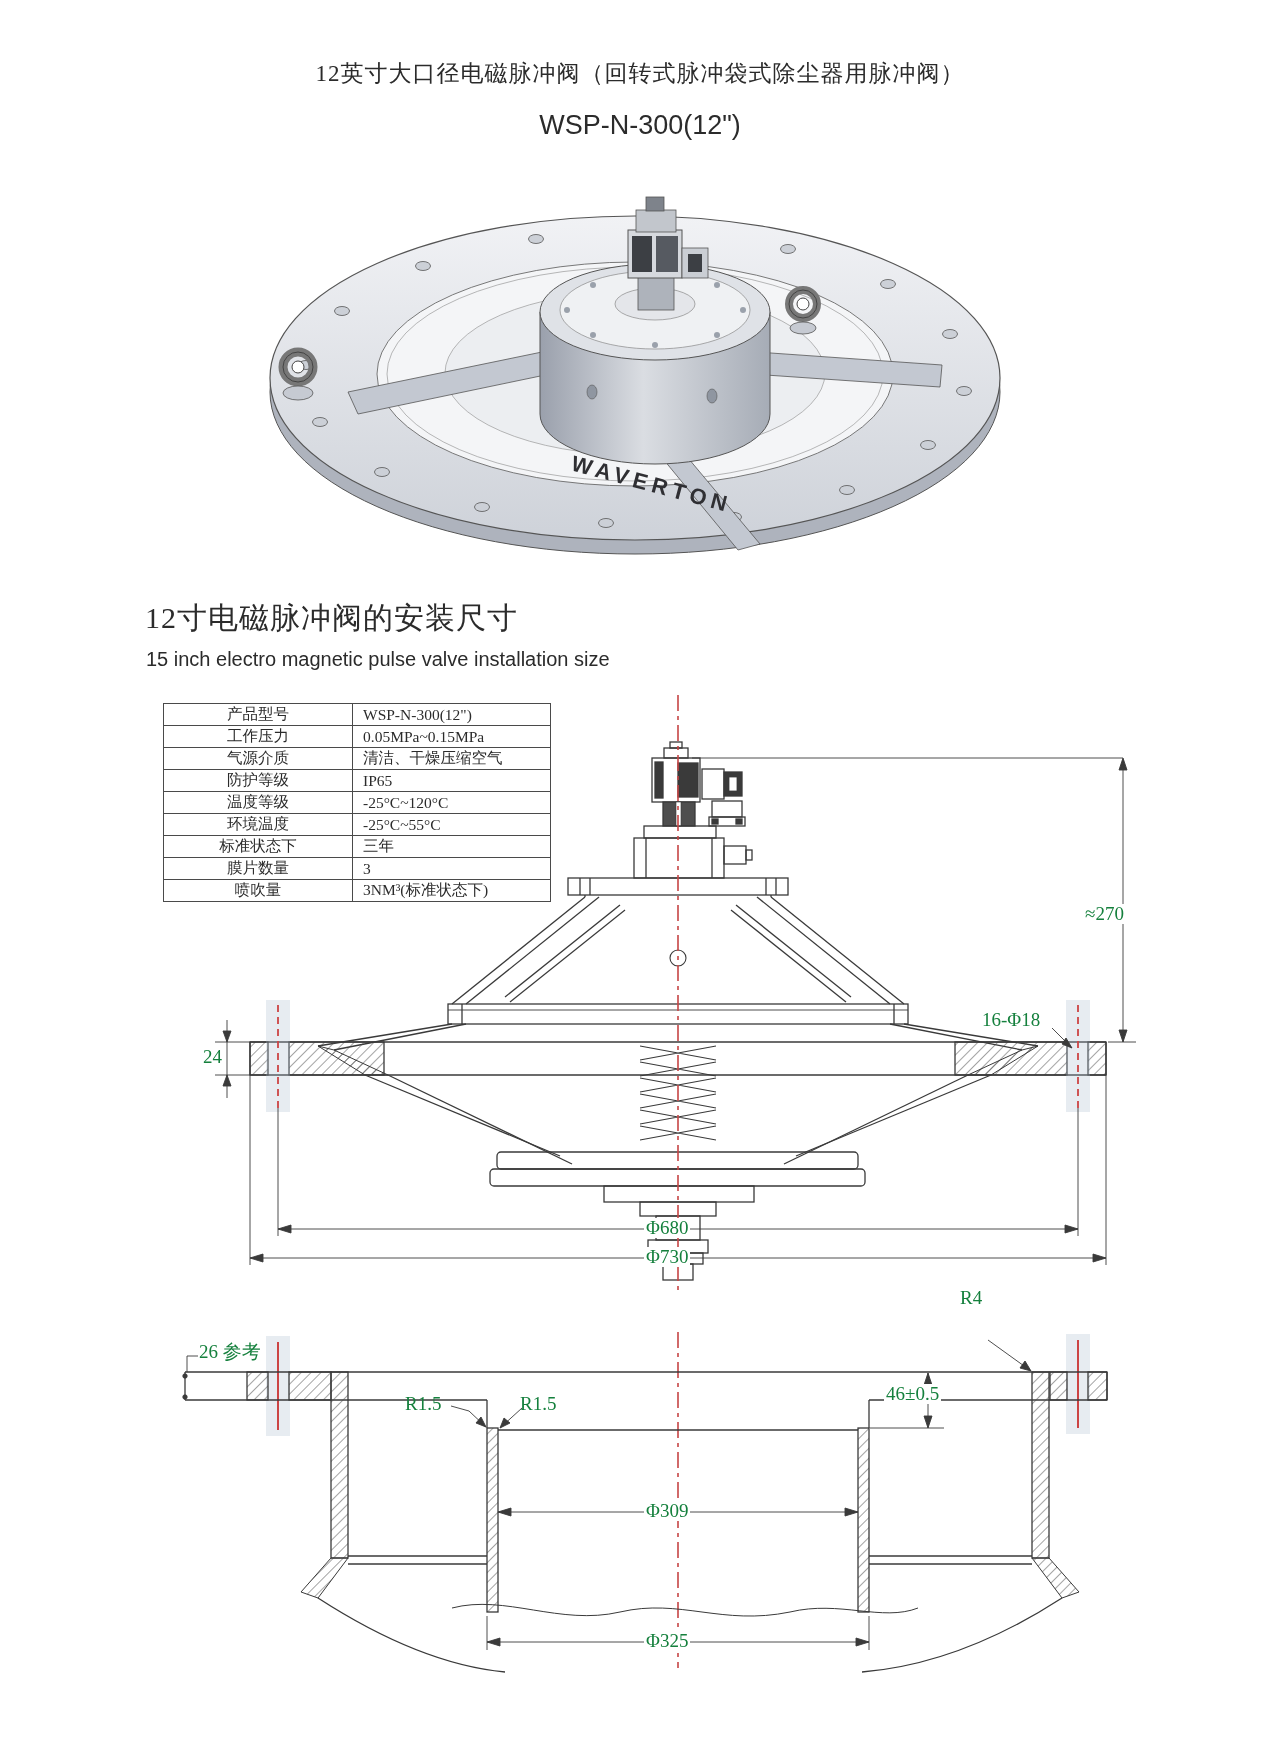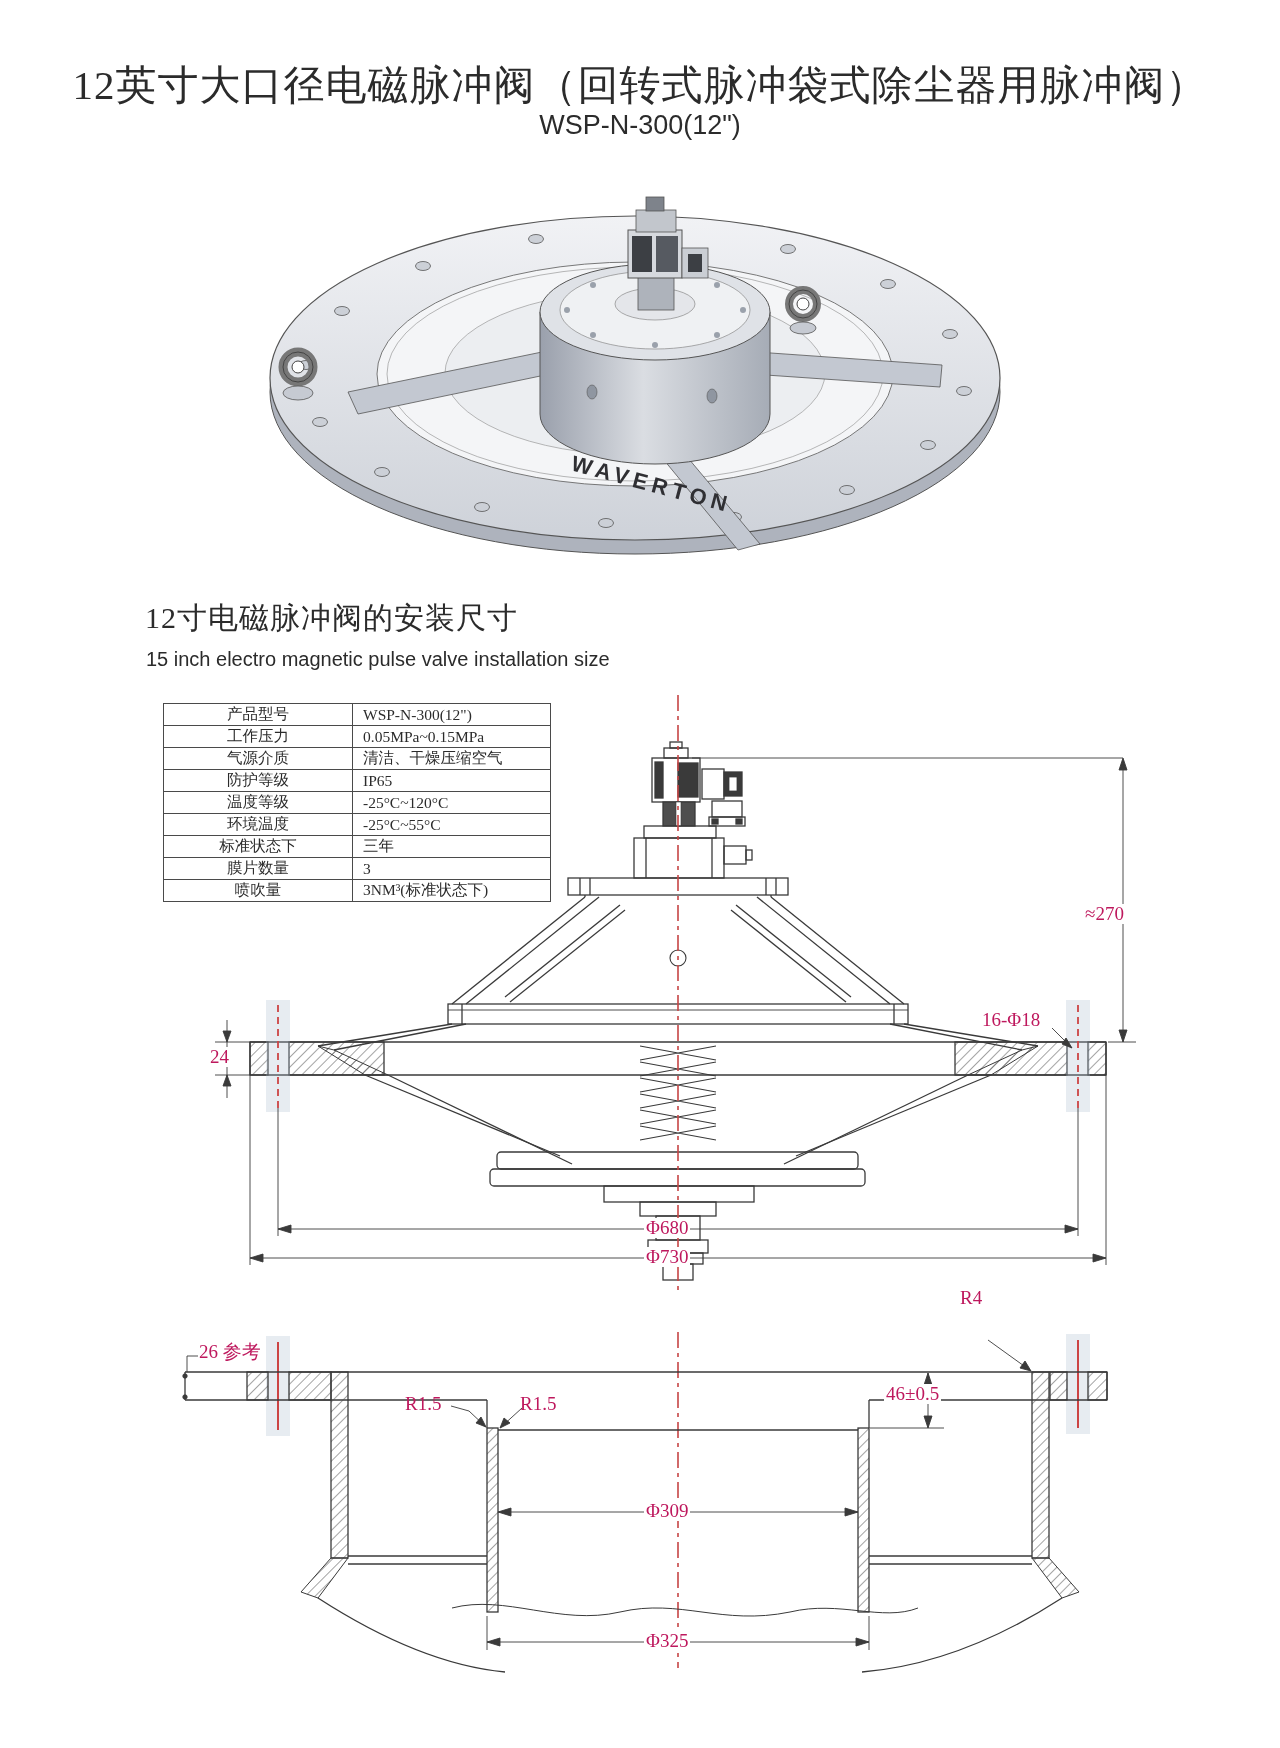--- a/index.html
+++ b/index.html
@@ -1,32 +1,32 @@
 <!DOCTYPE html>
 <html><head>
 <meta charset="utf-8">
 <style>
   html,body{margin:0;padding:0;background:#e8e8e8;}
   .canvas{position:relative;width:1280px;height:1748px;margin:0 auto;background:#ffffff;
           font-family:"Liberation Serif",serif;color:#2b2b2b;overflow:hidden;}
   .title{position:absolute;left:0;top:58px;width:100%;text-align:center;
-         font-size:41px;letter-spacing:1px;white-space:nowrap;}
+         font-size:23px;letter-spacing:1px;white-space:nowrap;}
   .model{position:absolute;left:0;top:110px;width:100%;text-align:center;
          font-family:"Liberation Sans",sans-serif;font-size:27px;font-weight:500;}
   .sec-zh{position:absolute;left:145px;top:598px;font-size:30px;letter-spacing:1px;}
   .sec-en{position:absolute;left:146px;top:648px;font-family:"Liberation Sans",sans-serif;
           font-size:20px;font-weight:500;}
   table.spec{position:absolute;left:163px;top:703px;border-collapse:collapse;
              font-size:15.5px;table-layout:fixed;}
   table.spec td{border:1px solid #4a4a4a;height:21px;padding:0 4px;overflow:hidden;white-space:nowrap;}
   table.spec td.l{width:180px;text-align:center;}
   table.spec td.v{width:183px;text-align:left;padding-left:10px;}
   svg{position:absolute;}
   .dim{position:absolute;font-size:19px;line-height:1.05;background:#fff;
-       padding:0 2px;white-space:nowrap;color:#be185d;}
+       padding:0 2px;white-space:nowrap;color:#15803d;}
   .nobg{background:transparent;}
 </style>
 </head>
 <body>
 
 <div class="canvas">
 
   <div class="title">12英寸大口径电磁脉冲阀（回转式脉冲袋式除尘器用脉冲阀）</div>
   <div class="model">WSP-N-300(12")</div>
 
@@ -283,21 +283,21 @@
       <line x1="250" y1="1075" x2="250" y2="1265"></line>
       <line x1="1106" y1="1075" x2="1106" y2="1265"></line>
       <line x1="250" y1="1258" x2="1106" y2="1258"></line>
       <polygon points="250,1258 263,1254 263,1262"></polygon>
       <polygon points="1106,1258 1093,1254 1093,1262"></polygon>
     </g>
   </svg>
 
   <span class="dim" style="left:1083px;top:904px;">≈270</span>
   <span class="dim nobg" style="left:980px;top:1010px;">16-Φ18</span>
-  <span class="dim" style="left:208px;top:1047px;text-align:right;">24</span>
+  <span class="dim" style="left:201px;top:1047px;text-align:right;">24</span>
   <span class="dim" style="left:644px;top:1218px;">Φ680</span>
   <span class="dim" style="left:644px;top:1247px;">Φ730</span>
 
   <svg style="left:140px;top:1300px;" width="1060" height="420" viewBox="140 1300 1060 420">
     <defs>
       <pattern id="hatch2" width="7" height="7" patternTransform="rotate(45)" patternUnits="userSpaceOnUse">
         <line x1="0" y1="0" x2="0" y2="7" stroke="#4a4a4a" stroke-width="1"></line>
       </pattern>
     </defs>
 

